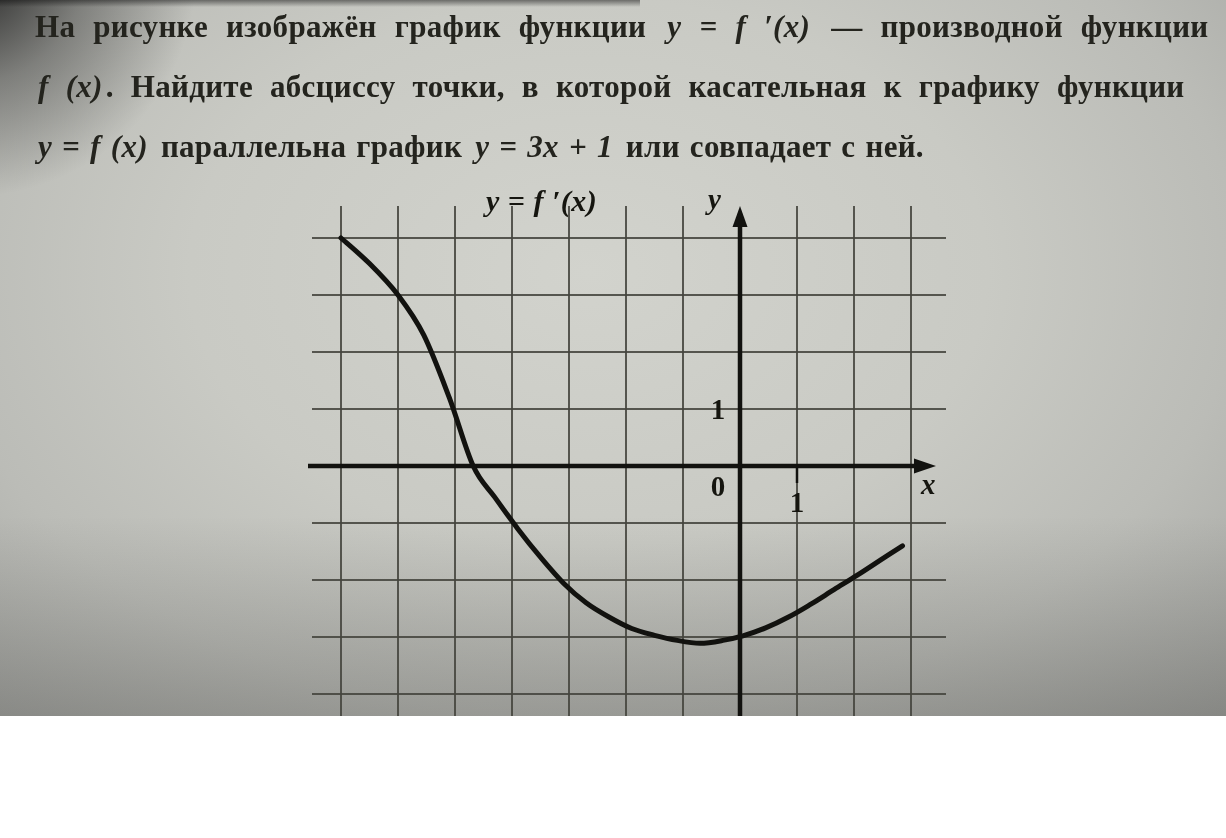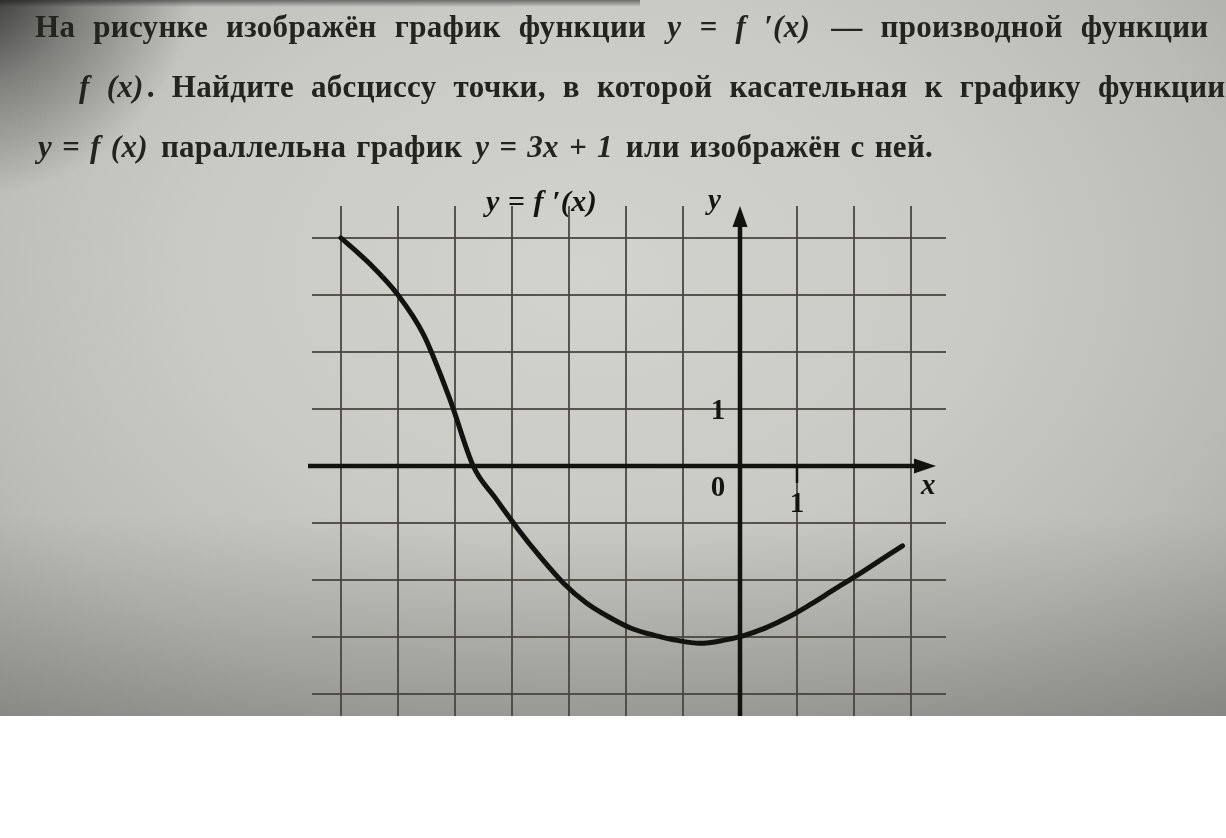--- a/index.html
+++ b/index.html
@@ -14,21 +14,21 @@
     position:absolute;left:0;top:0;width:240px;height:200px;pointer-events:none;
     background:radial-gradient(circle at -30px -30px, rgba(12,12,12,0.85) 0%, rgba(12,12,12,0.35) 32%, rgba(12,12,12,0) 64%);
   }
   .edge-top{
     position:absolute;left:0;top:0;width:640px;height:7px;pointer-events:none;
     background:linear-gradient(180deg, rgba(15,15,15,0.5), rgba(15,15,15,0));
   }
   .problem{position:absolute;left:35px;top:-3px;width:1168px;color:#24241e;}
   .problem p{margin:0;font-size:31px;line-height:60px;font-weight:600;letter-spacing:0.3px;white-space:nowrap;}
   .problem p[data-line="0"]{word-spacing:10px;}
-  .problem p[data-line="1"]{word-spacing:9px;margin-left:41px;}
+  .problem p[data-line="1"]{word-spacing:9px;}
   .problem p[data-line="2"]{word-spacing:2px;}
   .problem .math{font-style:italic;padding:0 3px;}
   #graph-svg{position:absolute;left:0;top:0;width:1226px;height:838px;pointer-events:none;}
   .glabel{position:absolute;color:#15150f;font-weight:700;font-size:29px;line-height:34px;}
   .g-title{left:486px;top:184px;font-style:italic;font-size:30px;letter-spacing:0.5px;}
   .g-ylab{left:708px;top:182px;font-style:italic;}
   .g-xlab{left:921px;top:467px;font-style:italic;}
   .g-zero{left:703px;top:469px;width:30px;text-align:center;}
   .g-one-y{left:703px;top:392px;width:30px;text-align:center;}
   .g-one-x{left:782px;top:485px;width:30px;text-align:center;}
@@ -40,21 +40,21 @@
 <body>
 
 <div class="photo">
 
   <div class="vignette-tl"></div>
   <div class="edge-top"></div>
 
   <div class="problem">
     <p data-line="0"><span class="plain">На рисунке изображён график функции </span><span class="math">y = f ′(x)</span><span class="plain"> — производной функции</span></p>
     <p data-line="1"><span class="math">f (x)</span><span class="plain">. Найдите абсциссу точки, в которой касательная к графику функции</span></p>
-    <p data-line="2"><span class="math">y = f (x)</span><span class="plain"> параллельна график </span><span class="math">y = 3x + 1</span><span class="plain"> или изображён с ней.</span></p>
+    <p data-line="2"><span class="math">y = f (x)</span><span class="plain"> параллельна график </span><span class="math">y = 3x + 1</span><span class="plain"> или совпадает с ней.</span></p>
   </div>
 
   <svg id="graph-svg" viewBox="0 0 1226 838">
       <line x1="341" y1="206" x2="341" y2="717" stroke="#45453e" stroke-width="2" opacity="0.88"></line>
       <line x1="398" y1="206" x2="398" y2="717" stroke="#45453e" stroke-width="2" opacity="0.88"></line>
       <line x1="455" y1="206" x2="455" y2="717" stroke="#45453e" stroke-width="2" opacity="0.88"></line>
       <line x1="512" y1="206" x2="512" y2="717" stroke="#45453e" stroke-width="2" opacity="0.88"></line>
       <line x1="569" y1="206" x2="569" y2="717" stroke="#45453e" stroke-width="2" opacity="0.88"></line>
       <line x1="626" y1="206" x2="626" y2="717" stroke="#45453e" stroke-width="2" opacity="0.88"></line>
       <line x1="683" y1="206" x2="683" y2="717" stroke="#45453e" stroke-width="2" opacity="0.88"></line>

